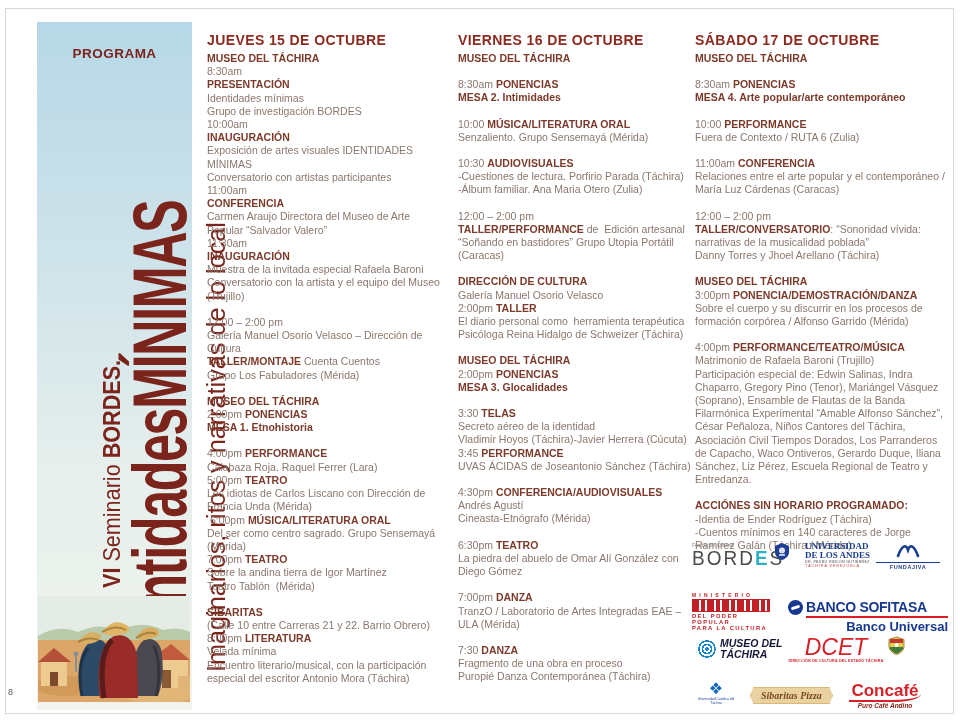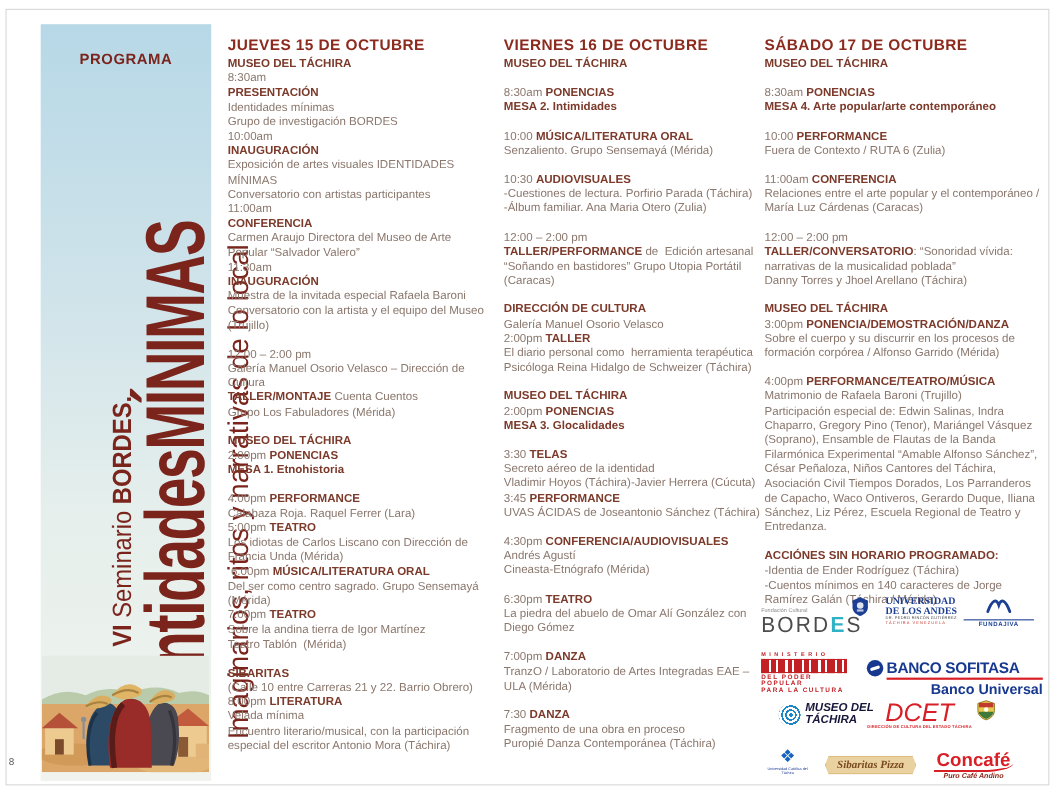--- a/index.html
+++ b/index.html
@@ -29,21 +29,21 @@
   #col-2{left:458px;width:237px;}
   #col-3{left:695px;width:253px;}
   .day-hdr{font-size:14px;font-weight:800;letter-spacing:.4px;color:#8c2a1e;margin-bottom:4px;}
   .line{font-size:10.5px;line-height:13.2px;color:#8a776d;white-space:pre-wrap;}
   .line .sb{font-weight:700;color:#7c3a2b;}
   .gap{height:13px;}
 
   
   #partners{position:absolute;left:692px;top:542px;width:258px;height:170px;}
   .pl{position:absolute;}
-  .p-bordes{left:0;top:3;margin-top:10px;}
+  .p-bordes{left:0;top:3;}
   .bordes-cap{font-size:5px;color:#8a8a8a;}
   .bordes-name{font-size:19px;letter-spacing:2px;color:#4c4c4c;font-weight:400;transform:scaleY(1.05);}
   .bordes-name .teal{color:#2fb2c6;font-weight:700;}
   .p-ula{left:82px;top:2;display:flex;gap:15px;}
   .ula-text{line-height:1;}
   .ula-l1{font-family:"Liberation Serif",serif;font-weight:700;font-size:9px;color:#1c3f94;}
   .ula-s1{font-size:3.6px;color:#444;margin-top:1px;letter-spacing:.3px;}
   .ula-s2{font-size:3.6px;color:#c0392b;letter-spacing:1px;}
   .p-funda{left:184px;top:4;width:64px;text-align:center;}
   .funda-name{font-size:5.5px;font-weight:700;color:#1c3f94;letter-spacing:.6px;
@@ -54,21 +54,21 @@
             background:repeating-linear-gradient(90deg,#c32026 0 7px,#ffffff 7px 9px,#c32026 9px 13px,#ffffff 13px 15px);
             box-shadow:inset 0 0 0 1px #c32026;}
   .min-l{font-size:5.8px;font-weight:700;color:#c32026;letter-spacing:1.4px;}
   .p-sofitasa{left:96px;top:57px;width:160px;}
   .sof-row{display:flex;align-items:center;gap:3px;}
   .sof-icon{width:15px;height:15px;border-radius:50%;background:#16388e;position:relative;flex:0 0 auto;}
   .sof-icon::after{content:"";position:absolute;left:3px;top:6px;width:9px;height:3px;background:#fff;border-radius:2px;transform:rotate(-18deg);}
   .sof-name{font-size:14px;font-weight:800;color:#16388e;letter-spacing:-.3px;}
   .sof-rule{height:2px;background:#d81f26;margin:1px 0 1px 18px;}
   .sof-sub{font-size:13px;font-weight:700;color:#16388e;text-align:right;}
-  .p-museo{left:16px;top:96px;display:flex;align-items:flex-end;gap:4px;}
+  .p-museo{left:4px;top:96px;display:flex;align-items:center;gap:4px;}
   .museo-icon{width:20px;height:20px;border-radius:50%;
               background:repeating-radial-gradient(circle at 55% 50%,#1b86c8 0 1.6px,#ffffff 1.6px 3.6px);}
   .museo-text{font-style:italic;font-weight:800;line-height:1.05;color:#16163a;font-size:10.5px;}
   .p-dcet{left:95px;top:94px;width:98px;text-align:center;}
   .dcet-name{font-size:23px;font-weight:400;font-style:italic;color:#d81f26;line-height:1;}
   .dcet-sub{font-size:3.7px;font-weight:700;color:#d81f26;letter-spacing:.2px;}
   .p-crest{left:196px;top:94px;}
   .p-ucat{left:4px;top:139px;width:40px;text-align:center;}
   .ucat-icon{font-size:16px;color:#1565c0;line-height:1;}
   .ucat-sub{font-size:3.4px;color:#1c3f94;}

